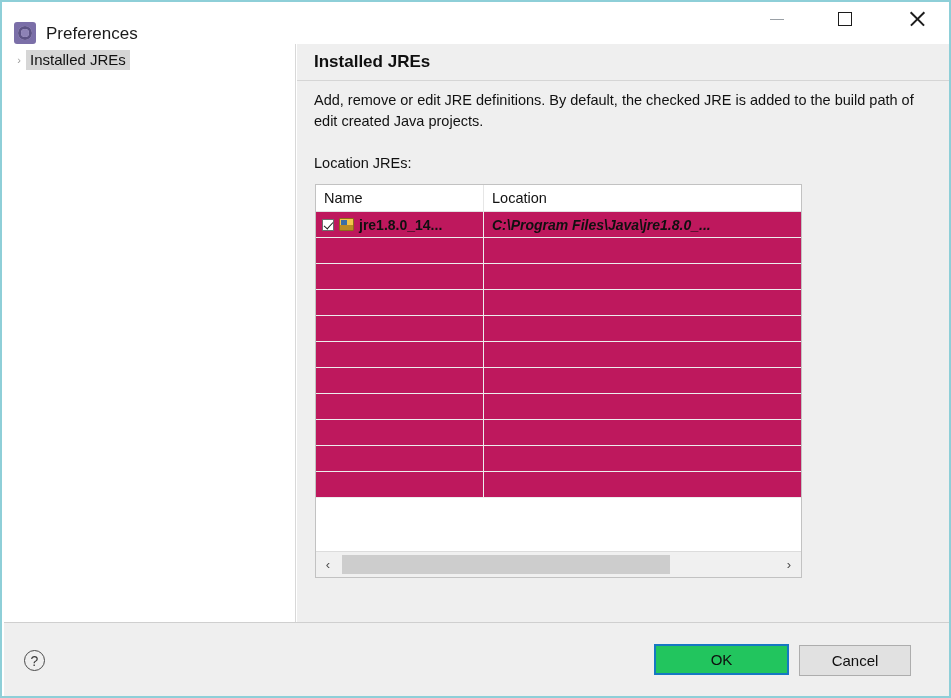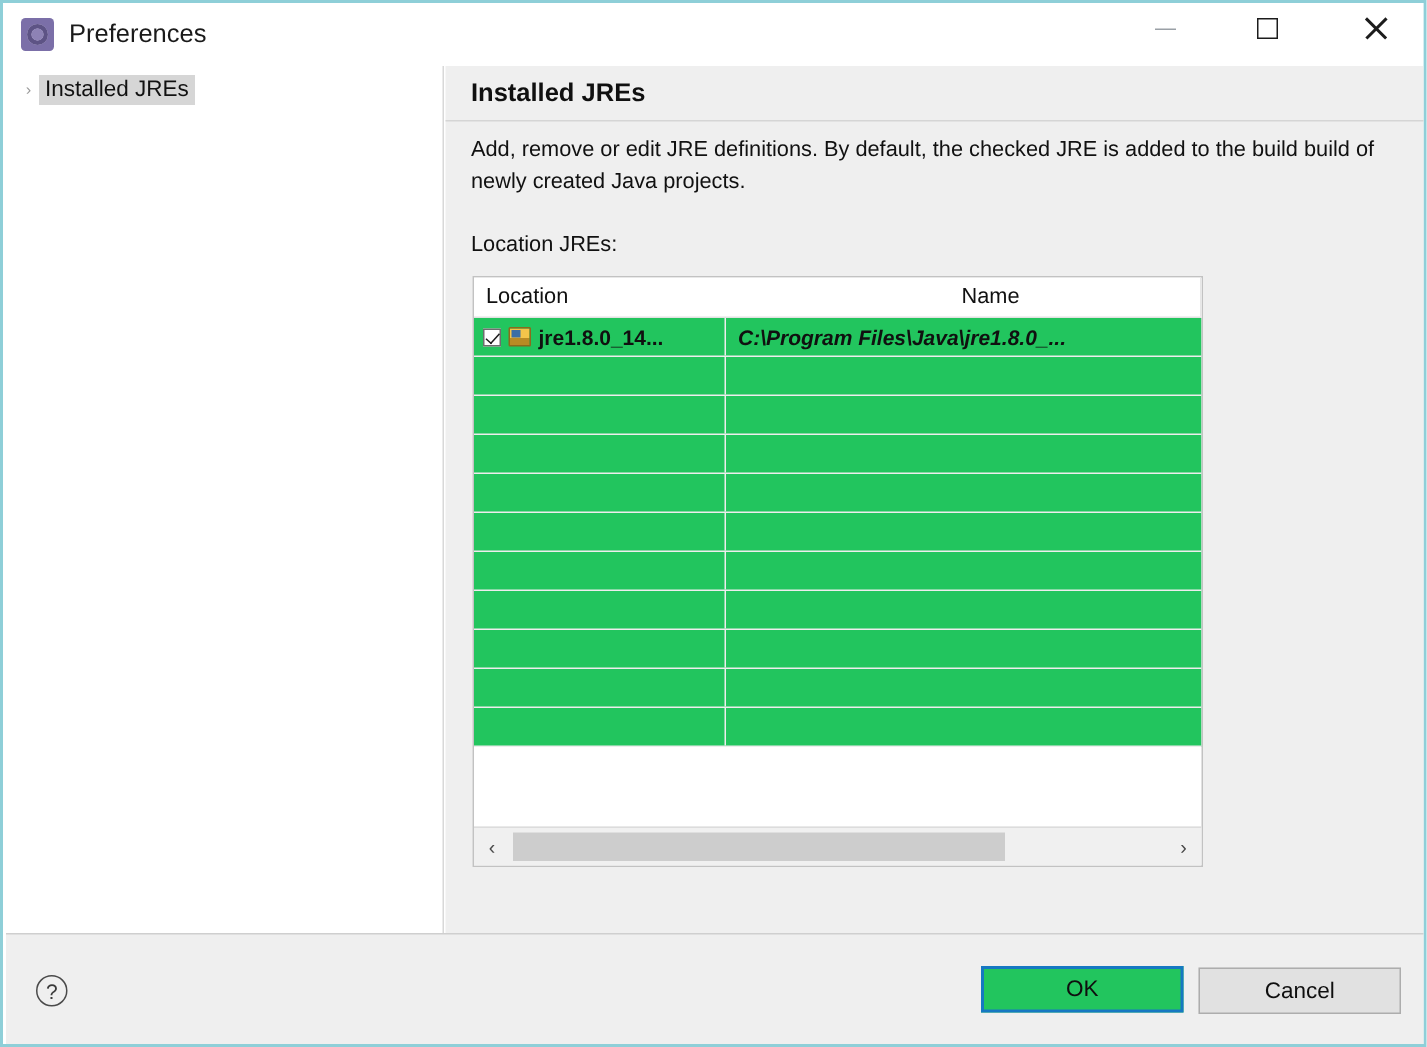--- a/index.html
+++ b/index.html
@@ -26,21 +26,21 @@
   }
 
   
   #titlebar {
     position: absolute;
     left: 0; top: 0;
     width: 947px;
     height: 42px;
     background: #ffffff;
     display: flex;
-    align-items: center;
+    align-items: flex-end;
   }
   #app-icon {
     width: 22px; height: 22px;
     margin-left: 12px;
     border-radius: 3px;
     background: #7b6fa8;
     position: relative;
     flex: none;
   }
   #app-icon::before {
@@ -211,21 +211,21 @@
     font-size: 14.5px;
     color: #111111;
     display: flex;
     align-items: center;
     padding-left: 8px;
     box-sizing: border-box;
     white-space: nowrap;
   }
   .th-name { width: 168px; border-right: 1px solid #e6e6e6; }
   .th-loc  { flex: 1; }
-  #table-body { background: #22c55e; }
+  #table-body { background: #be185d; }
   .trow {
     display: flex;
     height: 26px;
     border-bottom: 1px solid #ededed;
     box-sizing: border-box;
     align-items: center;
   }
   .td-name {
     width: 168px;
     height: 100%;
@@ -362,21 +362,21 @@
     box-sizing: border-box;
     font-family: "Liberation Sans", sans-serif;
     font-size: 15px;
     color: #0f0f0f;
     cursor: default;
     padding: 0;
   }
   #btn-cancel {
     position: absolute;
     left: 797px; top: 643px;
-    width: 135px;
+    width: 112px;
     height: 31px;
     background: #e1e1e1;
     border: 1px solid #adadad;
     box-sizing: border-box;
     font-family: "Liberation Sans", sans-serif;
     font-size: 15px;
     color: #0f0f0f;
     cursor: default;
     padding: 0;
   }
@@ -407,28 +407,28 @@
       <span class="tree-label">Installed JREs</span>
     </div>
   </div>
 
   <div id="main">
 
     <div id="panel-title-bar">
       <div id="panel-title">Installed JREs</div>
     </div>
 
-    <div id="panel-desc">Add, remove or edit JRE definitions. By default, the checked JRE is added to the build build of newly created Java projects.</div>
+    <div id="panel-desc">Add, remove or edit JRE definitions. By default, the checked JRE is added to the build path of edit created Java projects.</div>
 
     <div id="list-label">Location JREs:</div>
 
     <div id="table-wrap">
       <div id="table-head">
+        <div class="th th-name">Name</div>
         <div class="th th-loc">Location</div>
-        <div class="th th-name">Name</div>
       </div>
 
       <div id="table-body">
         <div class="trow">
           <div class="td-name">
             <span class="cb checked"></span>
             <span class="jre-icon"></span>
             <span class="cell-text">jre1.8.0_14...</span>
           </div>
           <div class="td-loc">

